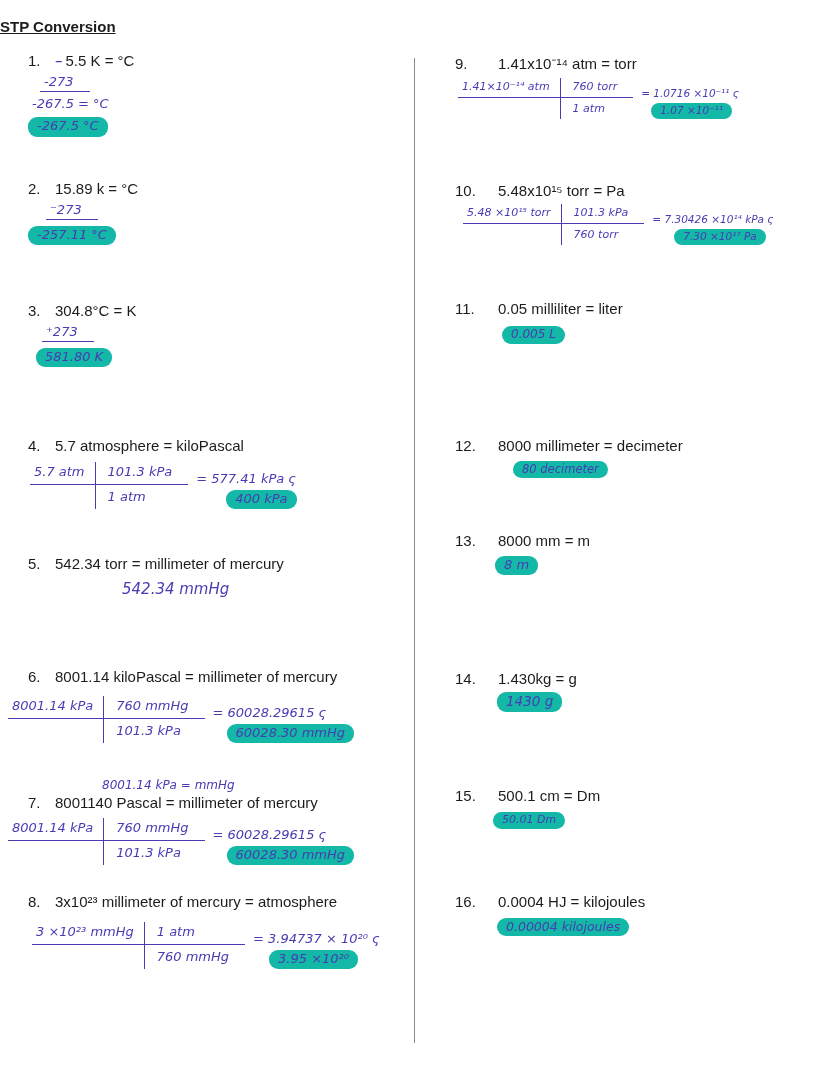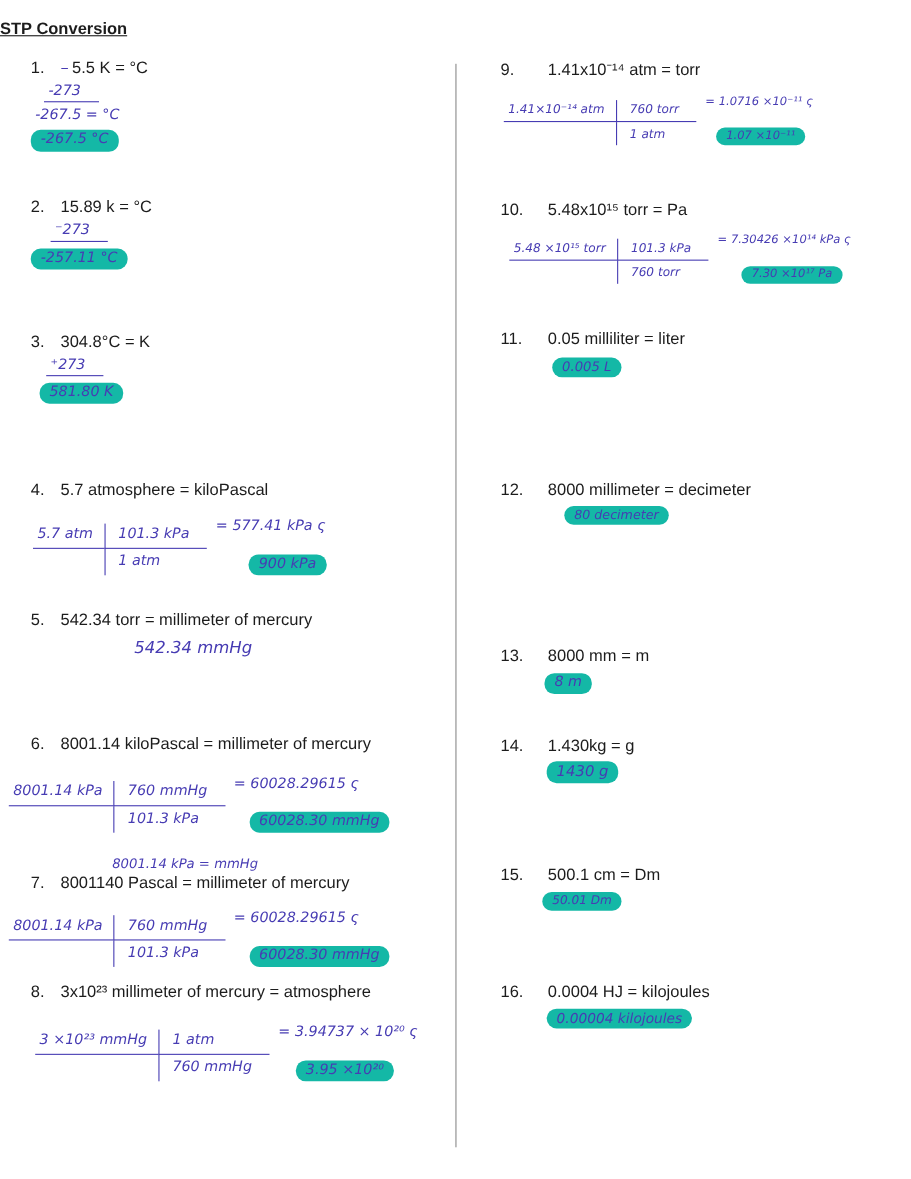--- a/index.html
+++ b/index.html
@@ -19,21 +19,21 @@
   .right .pnum { width:43px; }
   .hw { color:#473cb3; font-family:"DejaVu Sans", sans-serif; font-style:italic; }
   .hl { background:#14b8a6; border-radius:9px; padding:1px 9px 2px; display:inline-block; }
   .und { display:inline-block; border-bottom:1.6px solid #473cb3; padding:0 16px 1px 4px; font-size:13px; }
   .sm { font-size:13px; }
   .dt { display:inline-grid; grid-template-columns:auto auto; font-size:13px; line-height:1.55; }
   .dt .ca { padding:0 10px 2px 4px; border-bottom:1.6px solid #473cb3; }
   .dt .cb { padding:0 16px 2px 12px; border-bottom:1.6px solid #473cb3; border-left:1.6px solid #473cb3; }
   .dt .cd { padding:2px 16px 2px 12px; border-left:1.6px solid #473cb3; }
   .work-row { display:flex; align-items:flex-end; }
-  .res-col { display:flex; flex-direction:column; gap:17px; margin-left:8px; align-items:flex-start; }
+  .res-col { display:flex; flex-direction:column; gap:3px; margin-left:8px; align-items:flex-start; }
   .rs { font-size:13px; }
   .small .dt { font-size:11px; }
   .small .rs { font-size:10.5px; }
 </style>
 </head>
 <body>
 
 <div class="page">
 
   <div class="page-title">STP Conversion</div>
@@ -74,21 +74,21 @@
     </div>
     <div class="work-row" style="margin:4px 0 0 2px">
       <div class="dt hw">
         <span class="ca">5.7 atm</span>
         <span class="cb">101.3 kPa</span>
         <span class="cc"></span>
         <span class="cd">1 atm</span>
       </div>
       <div class="res-col" style="margin-top:11px">
         <span class="hw rs">= 577.41 kPa ς</span>
-        <span class="hw hl rs" style="margin-left:30px">900 kPa</span>
+        <span class="hw hl rs" style="margin-left:30px">400 kPa</span>
       </div>
     </div>
   </div>
 
   <div class="prob" style="top:555px;left:28px">
     <div class="qline">
       <span class="pnum">5.</span>
       <span>542.34 torr = millimeter of mercury</span>
     </div>
     <div class="hw" style="margin:6px 0 0 94px;font-size:15px">542.34 mmHg</div>
@@ -199,21 +199,21 @@
   </div>
 
   <div class="prob right" style="top:437px;left:455px">
     <div class="qline">
       <span class="pnum">12.</span>
       <span>8000 millimeter = decimeter</span>
     </div>
     <div style="margin:3px 0 0 58px"><span class="hw hl" style="font-size:11.5px">80 decimeter</span></div>
   </div>
 
-  <div class="prob right" style="top:588px;left:455px">
+  <div class="prob right" style="top:532px;left:455px">
     <div class="qline">
       <span class="pnum">13.</span>
       <span>8000 mm = m</span>
     </div>
     <div style="margin:4px 0 0 40px"><span class="hw hl" style="font-size:13px">8 m</span></div>
   </div>
 
   <div class="prob right" style="top:670px;left:455px">
     <div class="qline">
       <span class="pnum">14.</span>

